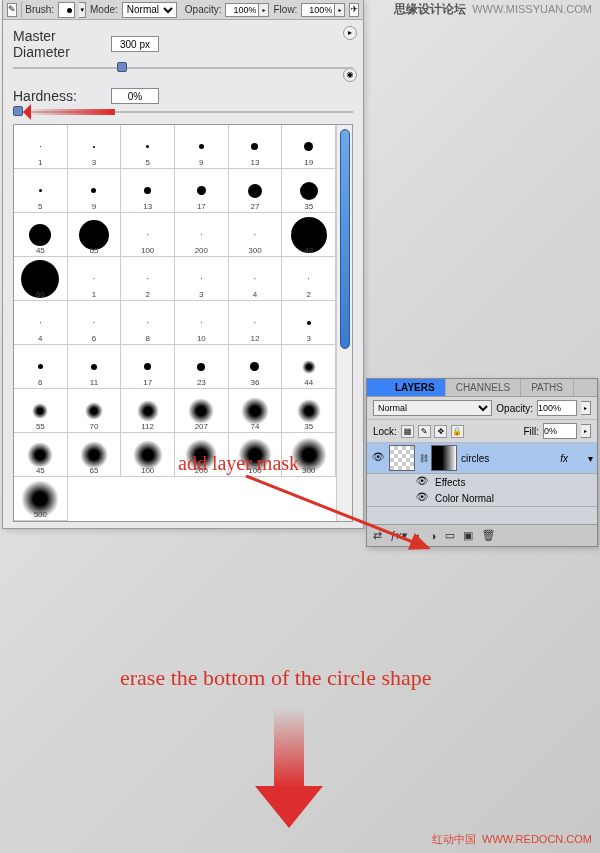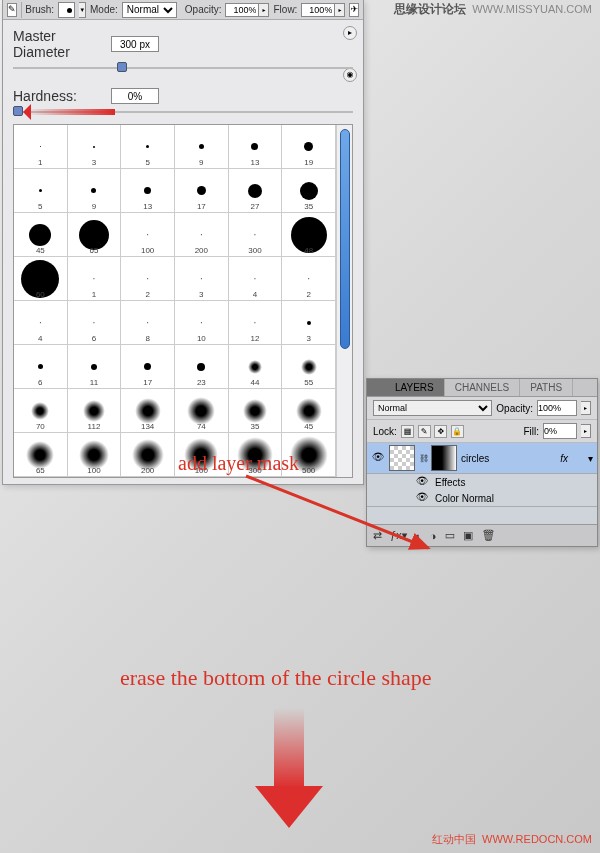--- a/index.html
+++ b/index.html
@@ -49,21 +49,21 @@
   .cell { border-right:1px solid #ccc; border-bottom:1px solid #ccc; height:44px; display:flex; flex-direction:column; align-items:center; justify-content:center; position:relative; background:#fff;}
   .cell .lbl { position:absolute; bottom:1px; font-size:8px; color:#444;}
   .dot { border-radius:50%; background:#000; }
   .soft { border-radius:50%; background: radial-gradient(circle, #000 0%, #000 25%, rgba(0,0,0,0) 70%);}
   .scroll-col{width:16px;background:#efeff1;border-left:1px solid #ccc;position:relative;}
   .scroll-col .bar{position:absolute;top:4px;left:3px;width:10px;height:220px;border-radius:5px;background:linear-gradient(#6fa8e8,#3a7bd0);border:1px solid #2a5a9a;}
   
   .layers-panel { position:absolute; right:2px; top:378px; width:232px; background:#d8d8da; border:1px solid #888; box-shadow:2px 2px 6px rgba(0,0,0,0.2);}
   .tabs { display:flex; background:#c6c6c8; border-bottom:1px solid #999; font-size:10px; }
   .tab { padding:3px 10px; color:#555; border-right:1px solid #aaa;}
-  .tab.active{background:#737373; color:#000; font-weight:normal;padding-left:28px;}
+  .tab.active{background:#3b82f6; color:#000; font-weight:bold;padding-left:28px;}
   .lp-row{display:flex;align-items:center;gap:4px;padding:3px 6px;font-size:10px;border-bottom:1px solid #bbb;}
   .lp-row select,.lp-row input{height:16px;font-size:9px;border:1px solid #888;}
   .lock-icons span{display:inline-block;width:13px;height:13px;border:1px solid #999;margin-right:1px;background:#eee;font-size:8px;text-align:center;line-height:11px;}
   .layer-list{background:#cfd4db;}
   .layer-row{display:flex;align-items:center;gap:4px;padding:2px 4px;border-bottom:1px solid #aaa;}
   .layer-row.sel{background:#a8c5ed;}
   .eye{width:14px;height:14px;text-align:center;font-size:10px;}
   .thumb-box{width:26px;height:26px;background:#fff;border:1px solid #666;position:relative;}
   .thumb-box.checker{background:repeating-conic-gradient(#ccc 0 25%, #fff 0 50%) 0 0/8px 8px;}
   .thumb-box.mask{background:#000;}
@@ -273,38 +273,42 @@
           </div>
           <div class="cell">
             <div class="dot" style="height: 7px; width: 7px;"></div>
             <div class="lbl">17</div>
           </div>
           <div class="cell">
             <div class="dot" style="height: 8px; width: 8px;"></div>
             <div class="lbl">23</div>
           </div>
           <div class="cell">
+            <div class="dot" style="height: 9px; width: 9px;"></div>
+            <div class="lbl">36</div>
+          </div>
+          <div class="cell">
             <div class="soft" style="height: 14px; width: 14px;"></div>
             <div class="lbl">44</div>
           </div>
           <div class="cell">
             <div class="soft" style="height: 16px; width: 16px;"></div>
             <div class="lbl">55</div>
           </div>
           <div class="cell">
             <div class="soft" style="height: 18px; width: 18px;"></div>
             <div class="lbl">70</div>
           </div>
           <div class="cell">
             <div class="soft" style="height: 22px; width: 22px;"></div>
             <div class="lbl">112</div>
           </div>
           <div class="cell">
             <div class="soft" style="height: 26px; width: 26px;"></div>
-            <div class="lbl">134</div>
+            <div class="lbl">207</div>
           </div>
           <div class="cell">
             <div class="soft" style="height: 28px; width: 28px;"></div>
             <div class="lbl">74</div>
           </div>
           <div class="cell">
             <div class="soft" style="height: 24px; width: 24px;"></div>
             <div class="lbl">35</div>
           </div>
           <div class="cell">

